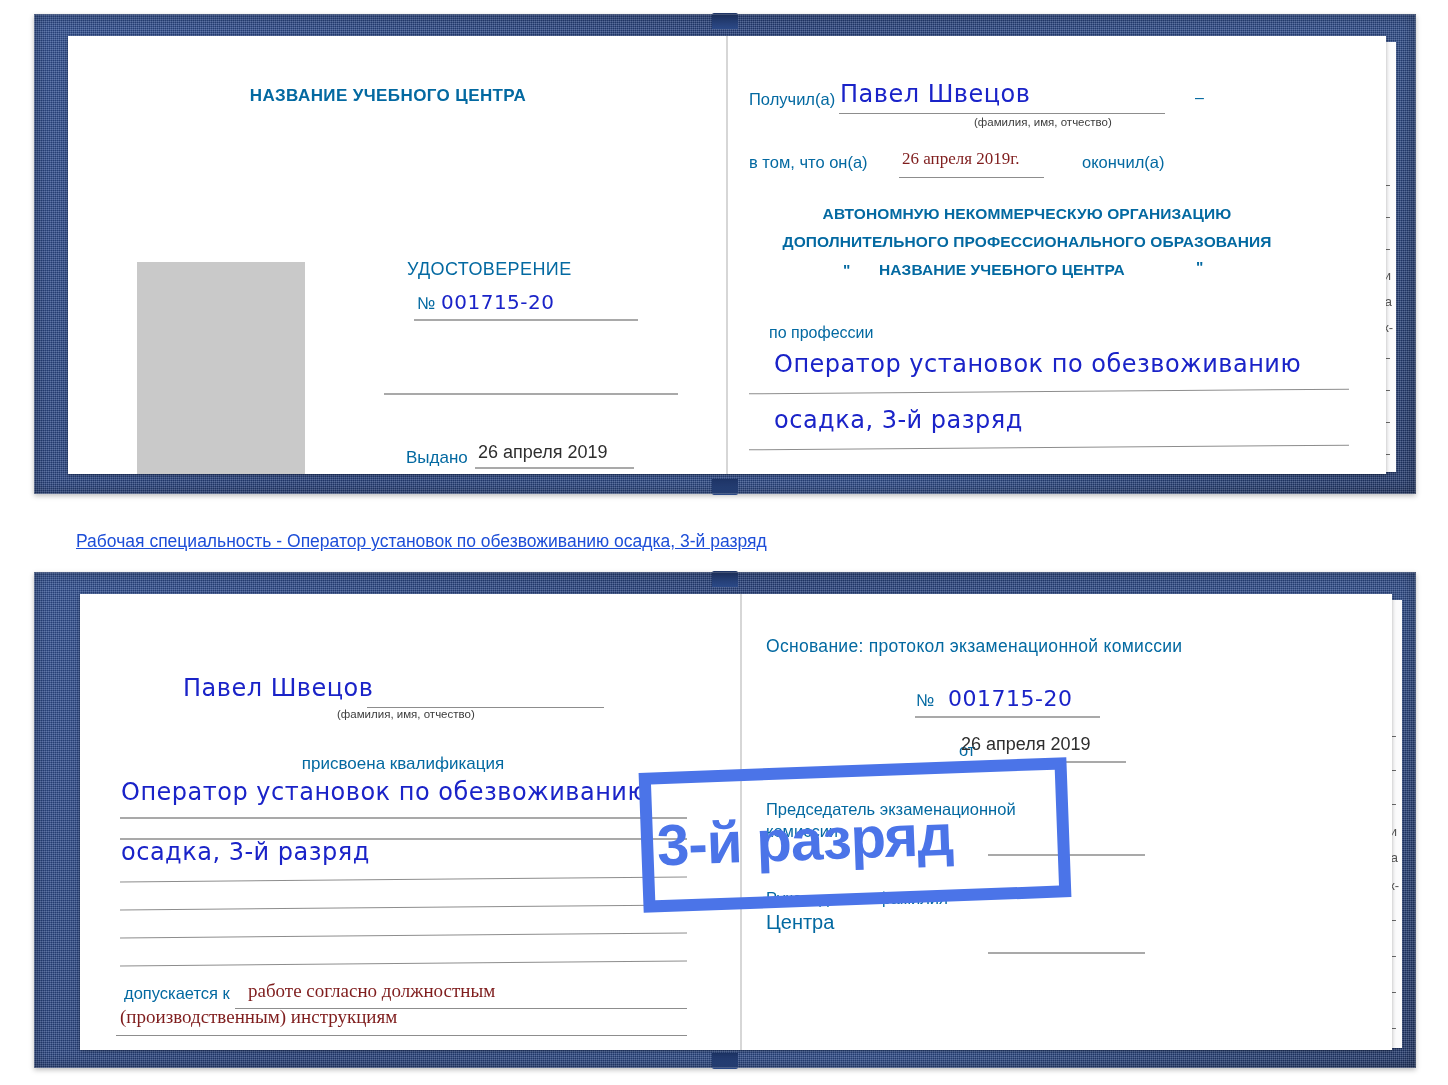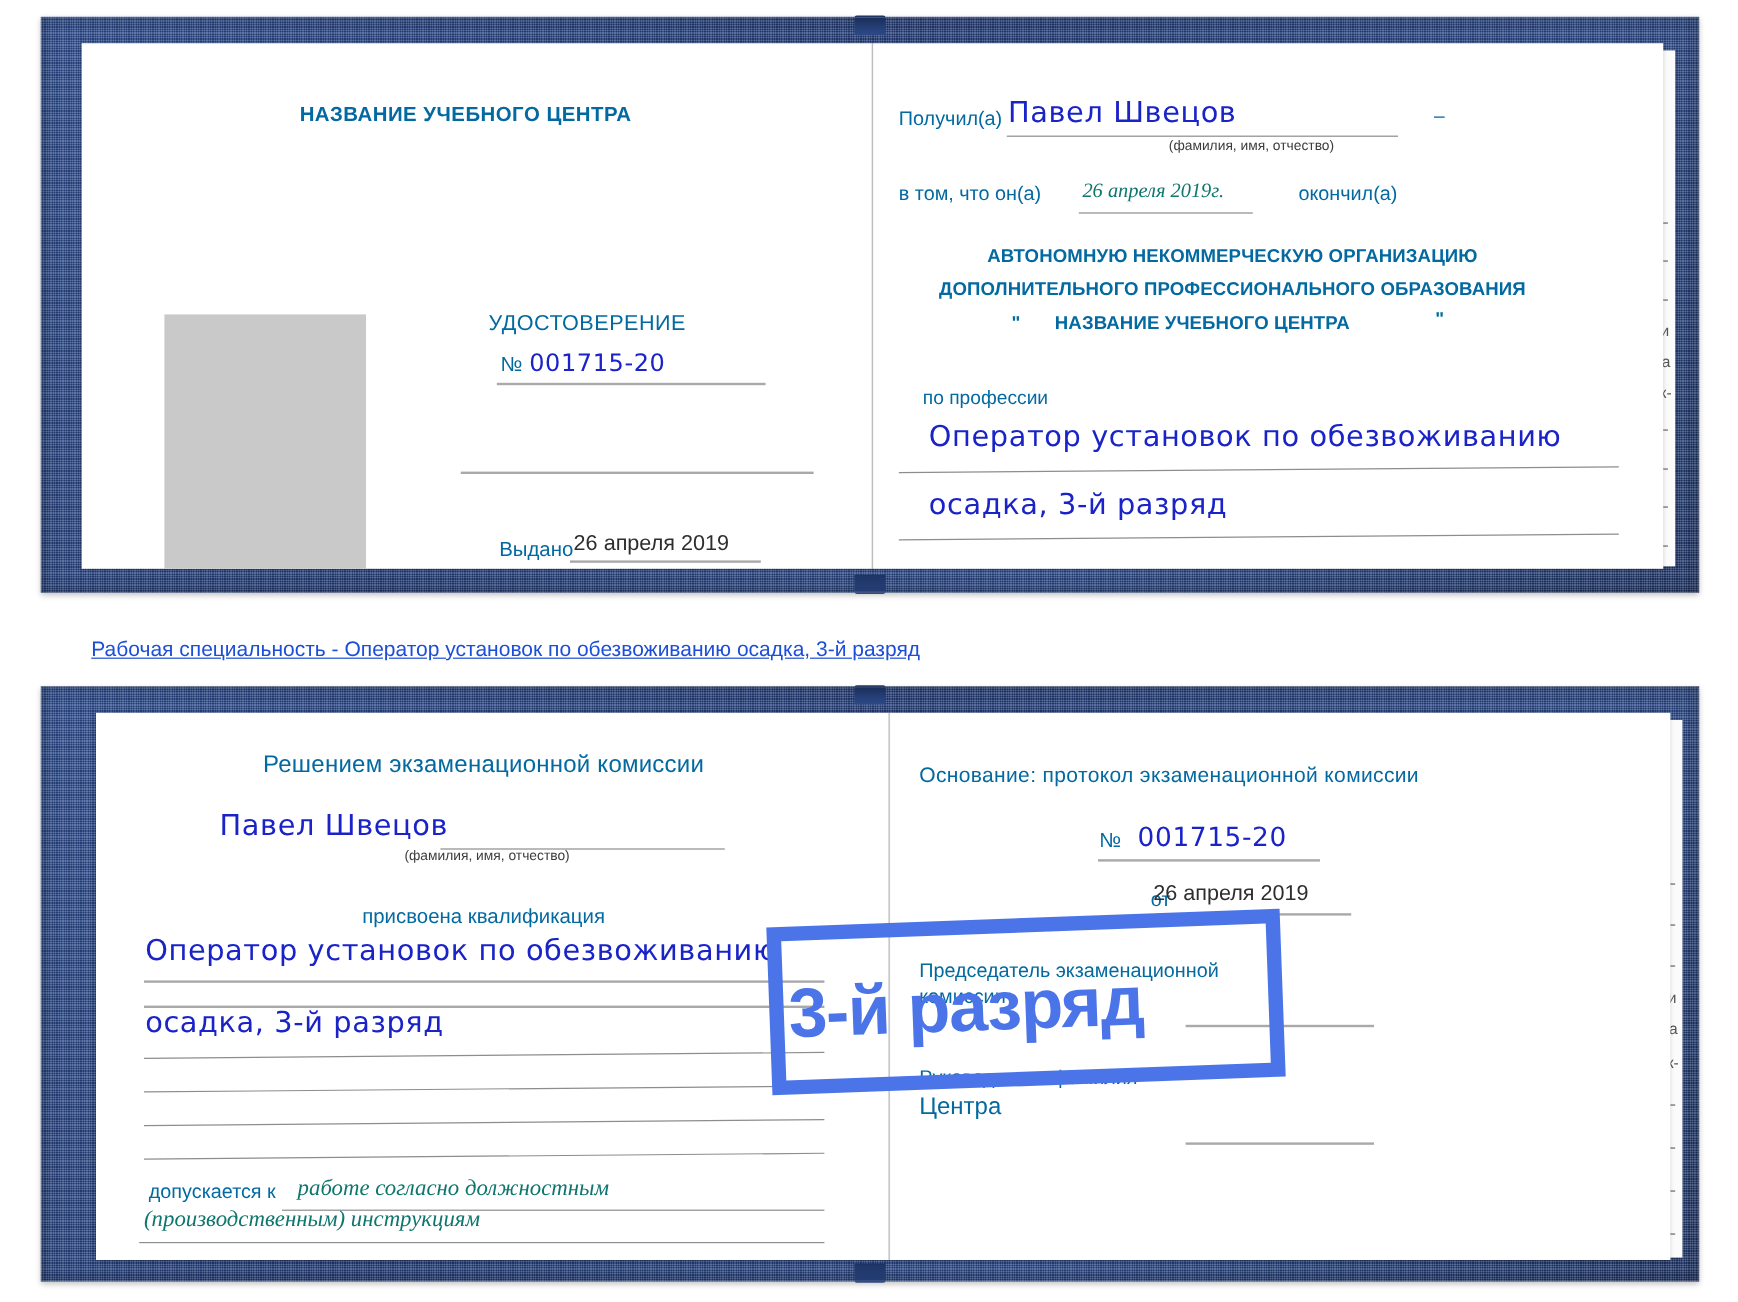--- a/index.html
+++ b/index.html
@@ -75,21 +75,21 @@
   .rule.thick{ height:2px; background:#a9a9a9; }
 
   
   .hand{
     position:absolute;
     color:#1a23c8;
     font-family:"DejaVu Sans", sans-serif;
     letter-spacing:.5px;
     white-space:nowrap;
   }
-  .ital{ position:absolute; font-family:"Liberation Serif", serif; font-style:italic; color:#0f766e; white-space:nowrap; }
+  .ital{ position:absolute; font-family:"Liberation Serif", serif; color:#7f1d1d; white-space:nowrap; }
 
   
   .photo{ position:absolute; background:#c9c9c9; }
 
   
   .frag{ position:absolute; color:#555; font-size:13px; }
 
   
   .caption{
     position:absolute;left:76px;top:531px;
@@ -143,21 +143,21 @@
       <div class="photo" style="left:69px;top:226px;width:168px;height:215px;"></div>
 
       <div class="t" style="left:339px;top:223px;font-size:18px;letter-spacing:.4px;">УДОСТОВЕРЕНИЕ</div>
 
       <div class="t" style="left:349px;top:258px;font-size:17px;">№</div>
       <div class="hand" style="left:373px;top:254px;font-size:20px;">001715-20</div>
       <div class="rule thick" style="left:346px;top:283px;width:224px;"></div>
 
       <div class="rule thick" style="left:316px;top:357px;width:294px;"></div>
 
-      <div class="t" style="left:348px;top:412px;font-size:17px;">Выдано</div>
+      <div class="t" style="left:338px;top:412px;font-size:17px;">Выдано</div>
       <div class="t" style="left:410px;top:406px;font-size:18px;color:#2e2e2e;">26 апреля 2019</div>
       <div class="rule thick" style="left:407px;top:431px;width:159px;"></div>
 
     </div>
 
     <div class="page page-right">
       <div class="t" style="left:22px;top:54px;font-size:16.5px;">Получил(а)</div>
       <div class="hand" style="left:113px;top:44px;font-size:24px;">Павел Швецов</div>
       <div class="rule" style="left:112px;top:77px;width:326px;"></div>
       <div class="t" style="left:247px;top:80px;font-size:11.5px;color:#3c3c3c;">(фамилия, имя, отчество)</div>
@@ -199,21 +199,20 @@
     <div class="frag" style="right:6px;top:312px;">–</div>
     <div class="frag" style="right:6px;top:348px;">–</div>
     <div class="frag" style="right:6px;top:384px;">–</div>
     <div class="frag" style="right:6px;top:420px;">–</div>
   </div>
 
   <div class="spread">
     <div class="fold" style="left:660px;"></div>
 
     <div class="page page-left">
-      <div class="t c" style="left:0;top:32px;width:646px;font-size:20px;letter-spacing:.2px;">Решением экзаменационной комиссии</div>
 
       <div class="hand" style="left:103px;top:80px;font-size:24px;">Павел Швецов</div>
       <div class="rule" style="left:287px;top:113px;width:237px;"></div>
       <div class="t" style="left:257px;top:114px;font-size:11.5px;color:#3c3c3c;">(фамилия, имя, отчество)</div>
 
       <div class="t c" style="left:0;top:160px;width:646px;font-size:17px;">присвоена квалификация</div>
 
       <div class="hand" style="left:41px;top:184px;font-size:24px;">Оператор установок по обезвоживанию</div>
       <div class="rule thick" style="left:40px;top:223px;width:567px;"></div>
       <div class="rule thick" style="left:40px;top:244px;width:567px;"></div>

